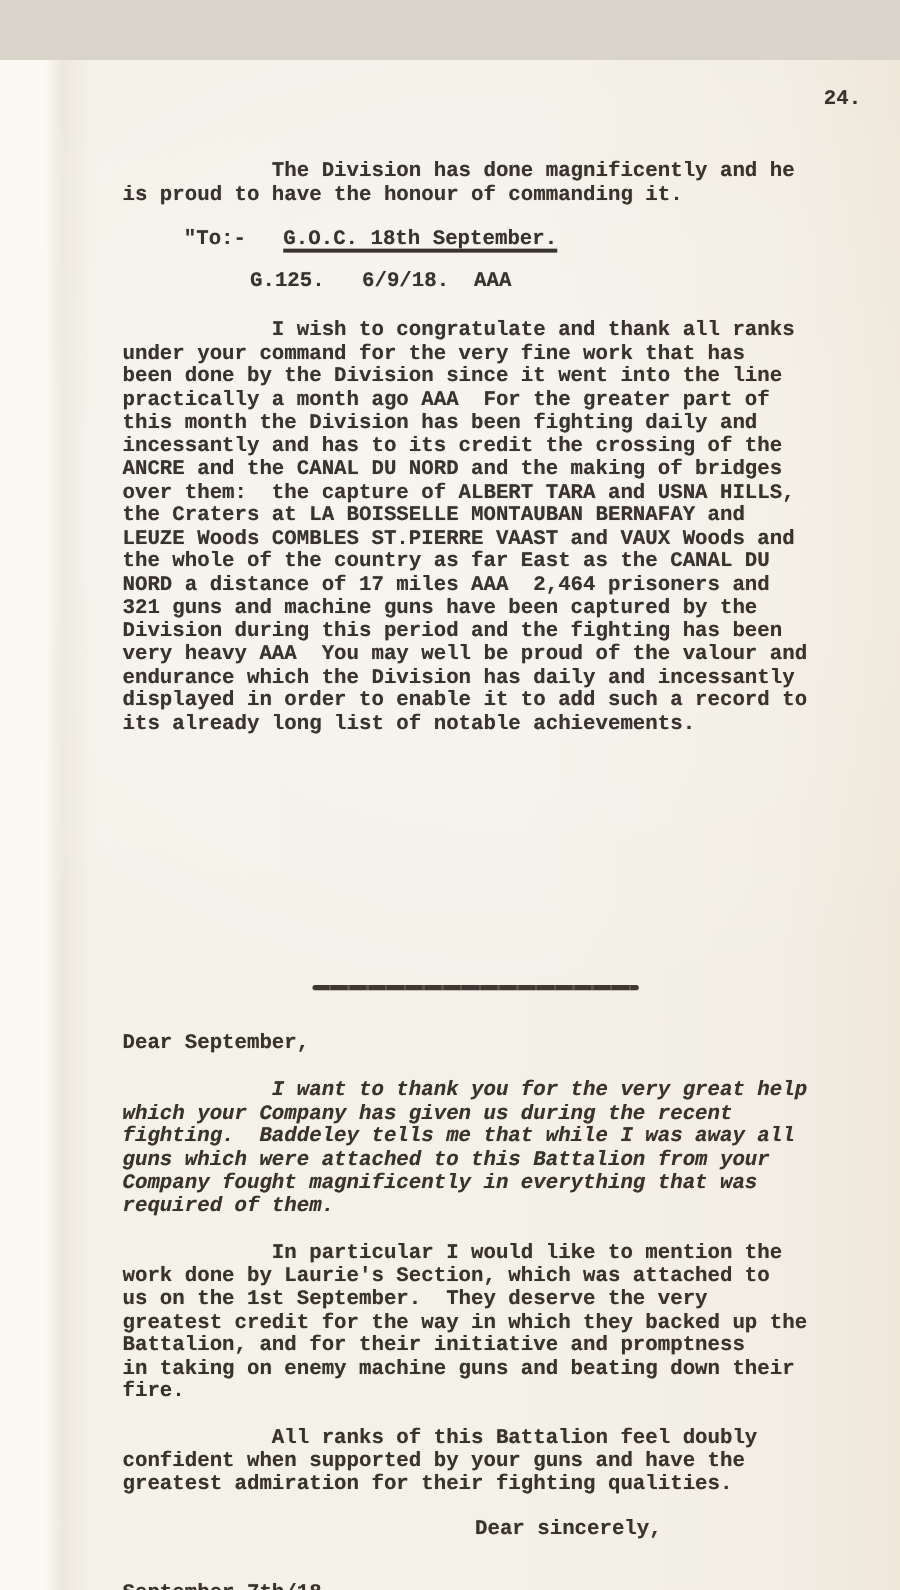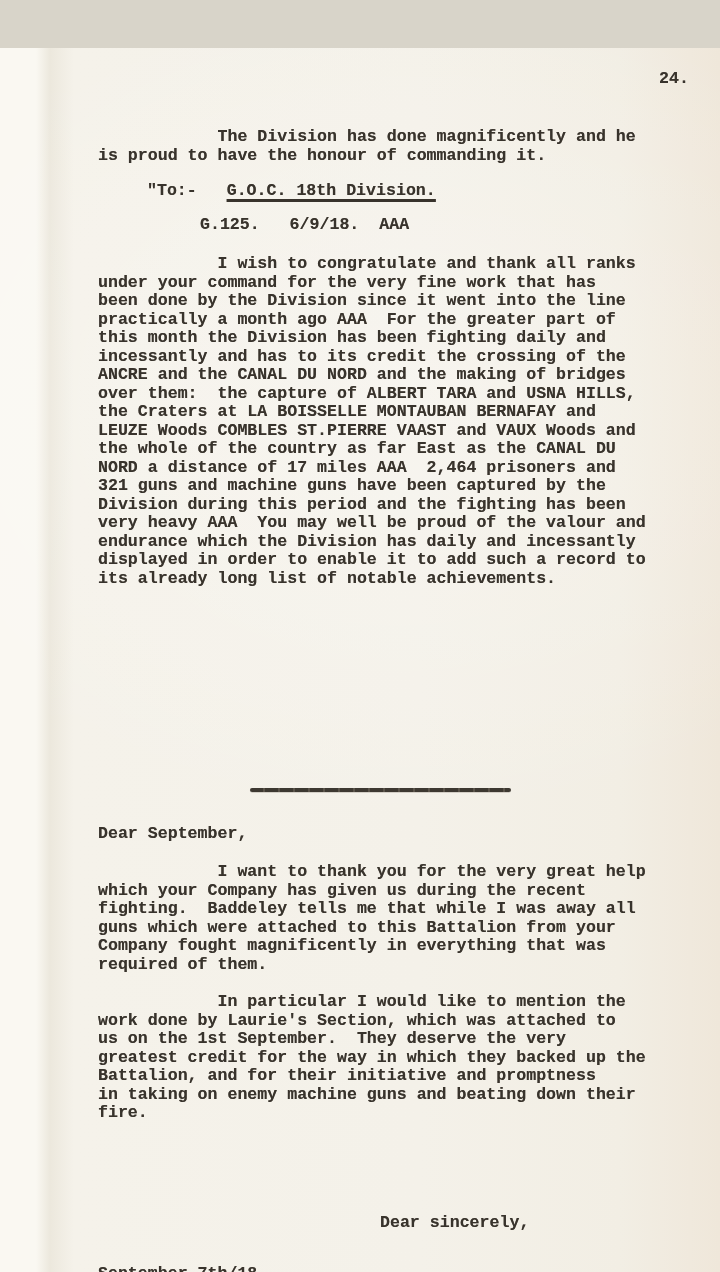--- a/index.html
+++ b/index.html
@@ -39,21 +39,21 @@
   }
   .page-number   { left: 659px; top: 22px;  }
   .intro         { left: 98px;  top: 80px;  }
   .to-line       { left: 147px; top: 134px; }
   .ref-line      { left: 200px; top: 168px; }
   .quoted-body   { left: 98px;  top: 207px; }
   .from-line     { left: 98px;  top: 557px; }
   .signature     { left: 345px; top: 610px; }
   .date-1        { left: 98px;  top: 686px; }
   .salutation    { left: 98px;  top: 777px; }
-  .para-c        { left: 98px;  top: 815px; }
+  .para-c        { left: 98px;  top: 815px; font-style: italic; }
   .para-d        { left: 98px;  top: 945px; }
   .para-e        { left: 98px;  top: 1093px;}
   .closing       { left: 380px; top: 1166px;}
   .date-2        { left: 98px;  top: 1217px;}
   .divider {
     position: absolute;
     left: 250px;
     top: 740px;
     width: 261px;
     height: 4px;
@@ -67,21 +67,21 @@
 </head>
 <body>
 
 <div class="page">
 
   <div class="t page-number">24.</div>
 
   <div class="t intro">            The Division has done magnificently and he
 is proud to have the honour of commanding it.</div>
 
-  <div class="t to-line"><span>"To:-   </span><span class="u">G.O.C. 18th Division.</span></div>
+  <div class="t to-line"><span>"To:-   </span><span class="u">G.O.C. 18th September.</span></div>
 
   <div class="t ref-line">G.125.   6/9/18.  AAA</div>
 
   <div class="t quoted-body">            I wish to congratulate and thank all ranks
 under your command for the very fine work that has
 been done by the Division since it went into the line
 practically a month ago AAA  For the greater part of
 this month the Division has been fighting daily and
 incessantly and has to its credit the crossing of the
 ANCRE and the CANAL DU NORD and the making of bridges
@@ -112,18 +112,21 @@
 required of them.</div>
 
   <div class="t para-d">            In particular I would like to mention the
 work done by Laurie's Section, which was attached to
 us on the 1st September.  They deserve the very
 greatest credit for the way in which they backed up the
 Battalion, and for their initiative and promptness
 in taking on enemy machine guns and beating down their
 fire.</div>
 
+  <div class="t para-e">            All ranks of this Battalion feel doubly
+confident when supported by your guns and have the
+greatest admiration for their fighting qualities.</div>
 
   <div class="t closing">Dear sincerely,</div>
 
   <div class="t date-2">September 7th/18.</div>
 
 </div>
 
 </body></html>

